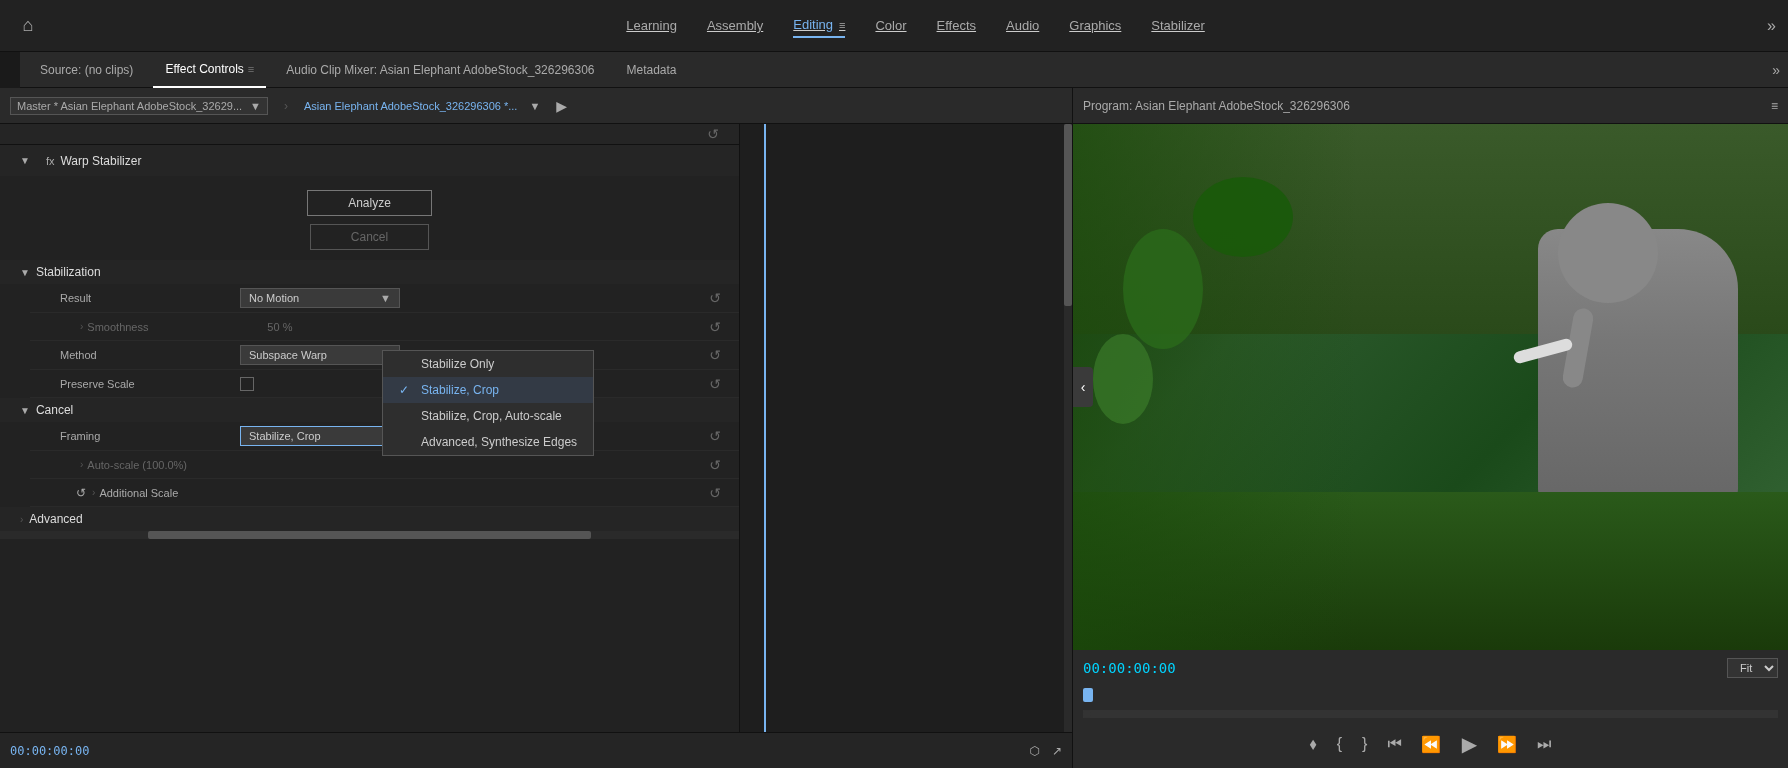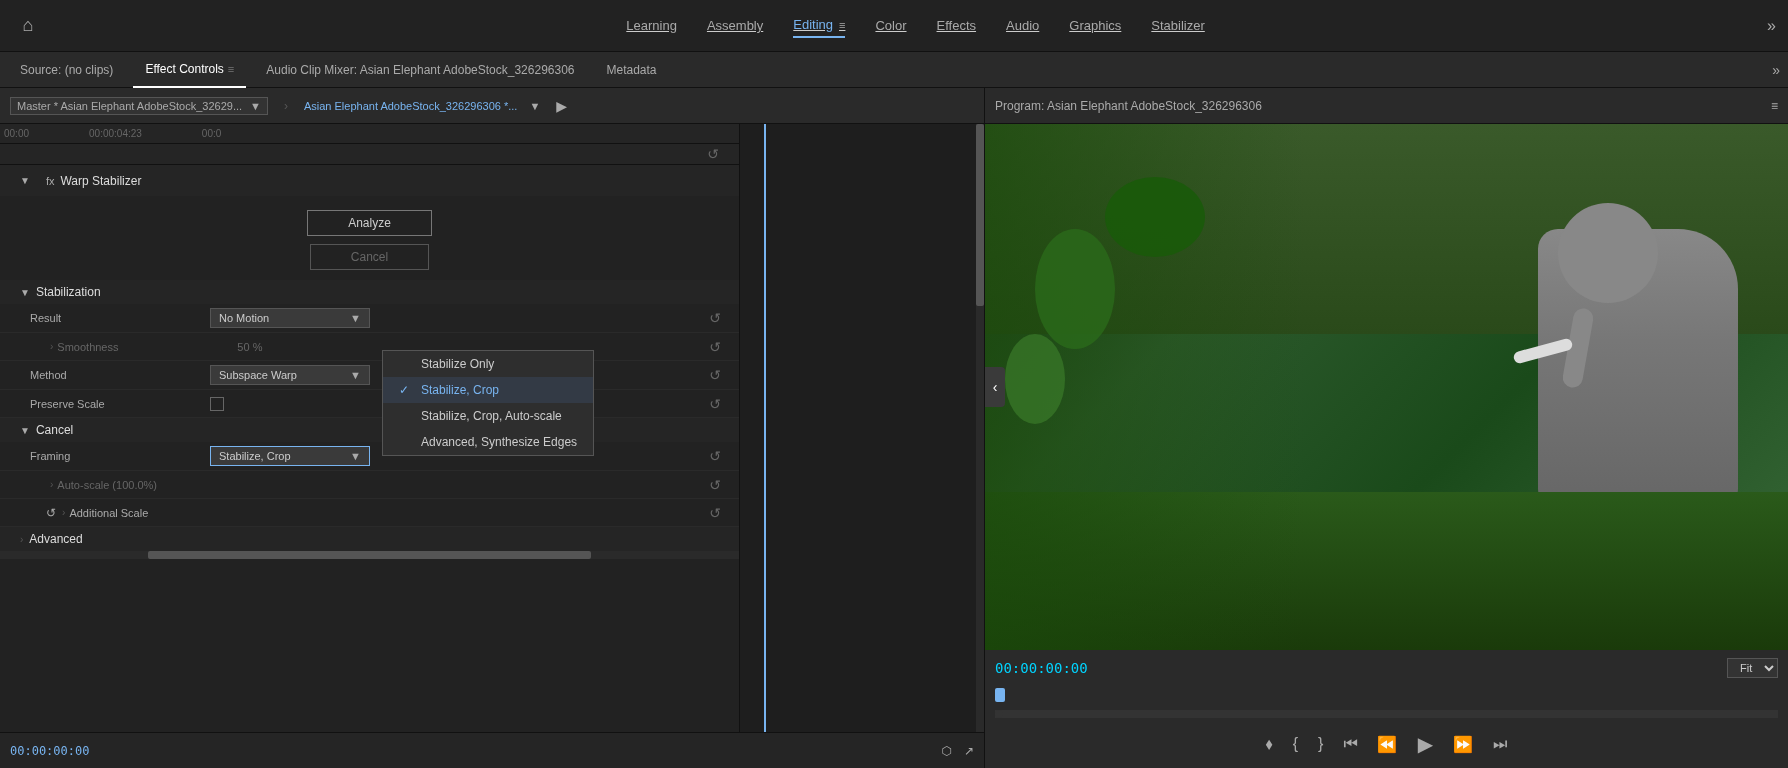--- a/index.html
+++ b/index.html
@@ -63,20 +63,21 @@
     }
 
     
     .panel-tabs {
       background: #2a2a2a;
       height: 36px;
       display: flex;
       align-items: center;
       border-bottom: 1px solid #111;
       padding: 0 8px;
+      margin-left: 20px;
     }
     .panel-tab {
       color: #aaa;
       padding: 4px 12px;
       cursor: pointer;
       font-size: 12px;
       height: 36px;
       display: flex;
       align-items: center;
     }
@@ -92,21 +93,21 @@
     }
 
     
     .main-layout {
       display: flex;
       height: calc(768px - 52px - 36px);
     }
 
     
     .left-panel {
-      width: 985px;
+      width: 1073px;
       display: flex;
       flex-direction: column;
       border-right: 1px solid #111;
     }
 
     
     .ec-header {
       background: #2a2a2a;
       height: 36px;
       display: flex;
@@ -176,20 +177,21 @@
       font-size: 11px;
       margin-right: 6px;
     }
 
     .prop-row {
       display: flex;
       align-items: center;
       padding: 4px 10px 4px 30px;
       border-bottom: 1px solid #2a2a2a;
       min-height: 28px;
+      margin-left: 30px;
     }
     .prop-label {
       color: #aaa;
       width: 180px;
       font-size: 11px;
       flex-shrink: 0;
     }
     .prop-label.dimmed {
       color: #666;
     }
@@ -503,25 +505,20 @@
       <div class="ec-clip-name">
         <span style="color:#78b4f0;font-size:11px;">Asian Elephant AdobeStock_326296306 *...</span>
         <span style="color:#aaa;">▼</span>
       </div>
       <span style="color:#aaa;margin-left:8px;cursor:pointer;font-size:14px;">▶</span>
     </div>
 
     <div class="ec-body">
       <div class="ec-properties">
 
-        <div class="timeline-ruler">
-          <span>00:00</span>
-          <span>00:00:04:23</span>
-          <span>00:0</span>
-        </div>
 
         <div style="display:flex;justify-content:flex-end;padding:2px 20px 2px 0;background:#252525;border-bottom:1px solid #111;">
           <span class="loop-icon">↺</span>
         </div>
 
         <div class="prop-section-header">
           <span class="prop-section-header toggle">▼</span>
           <span class="fx-badge">fx</span>
           <span class="prop-section-title">Warp Stabilizer</span>
         </div>

